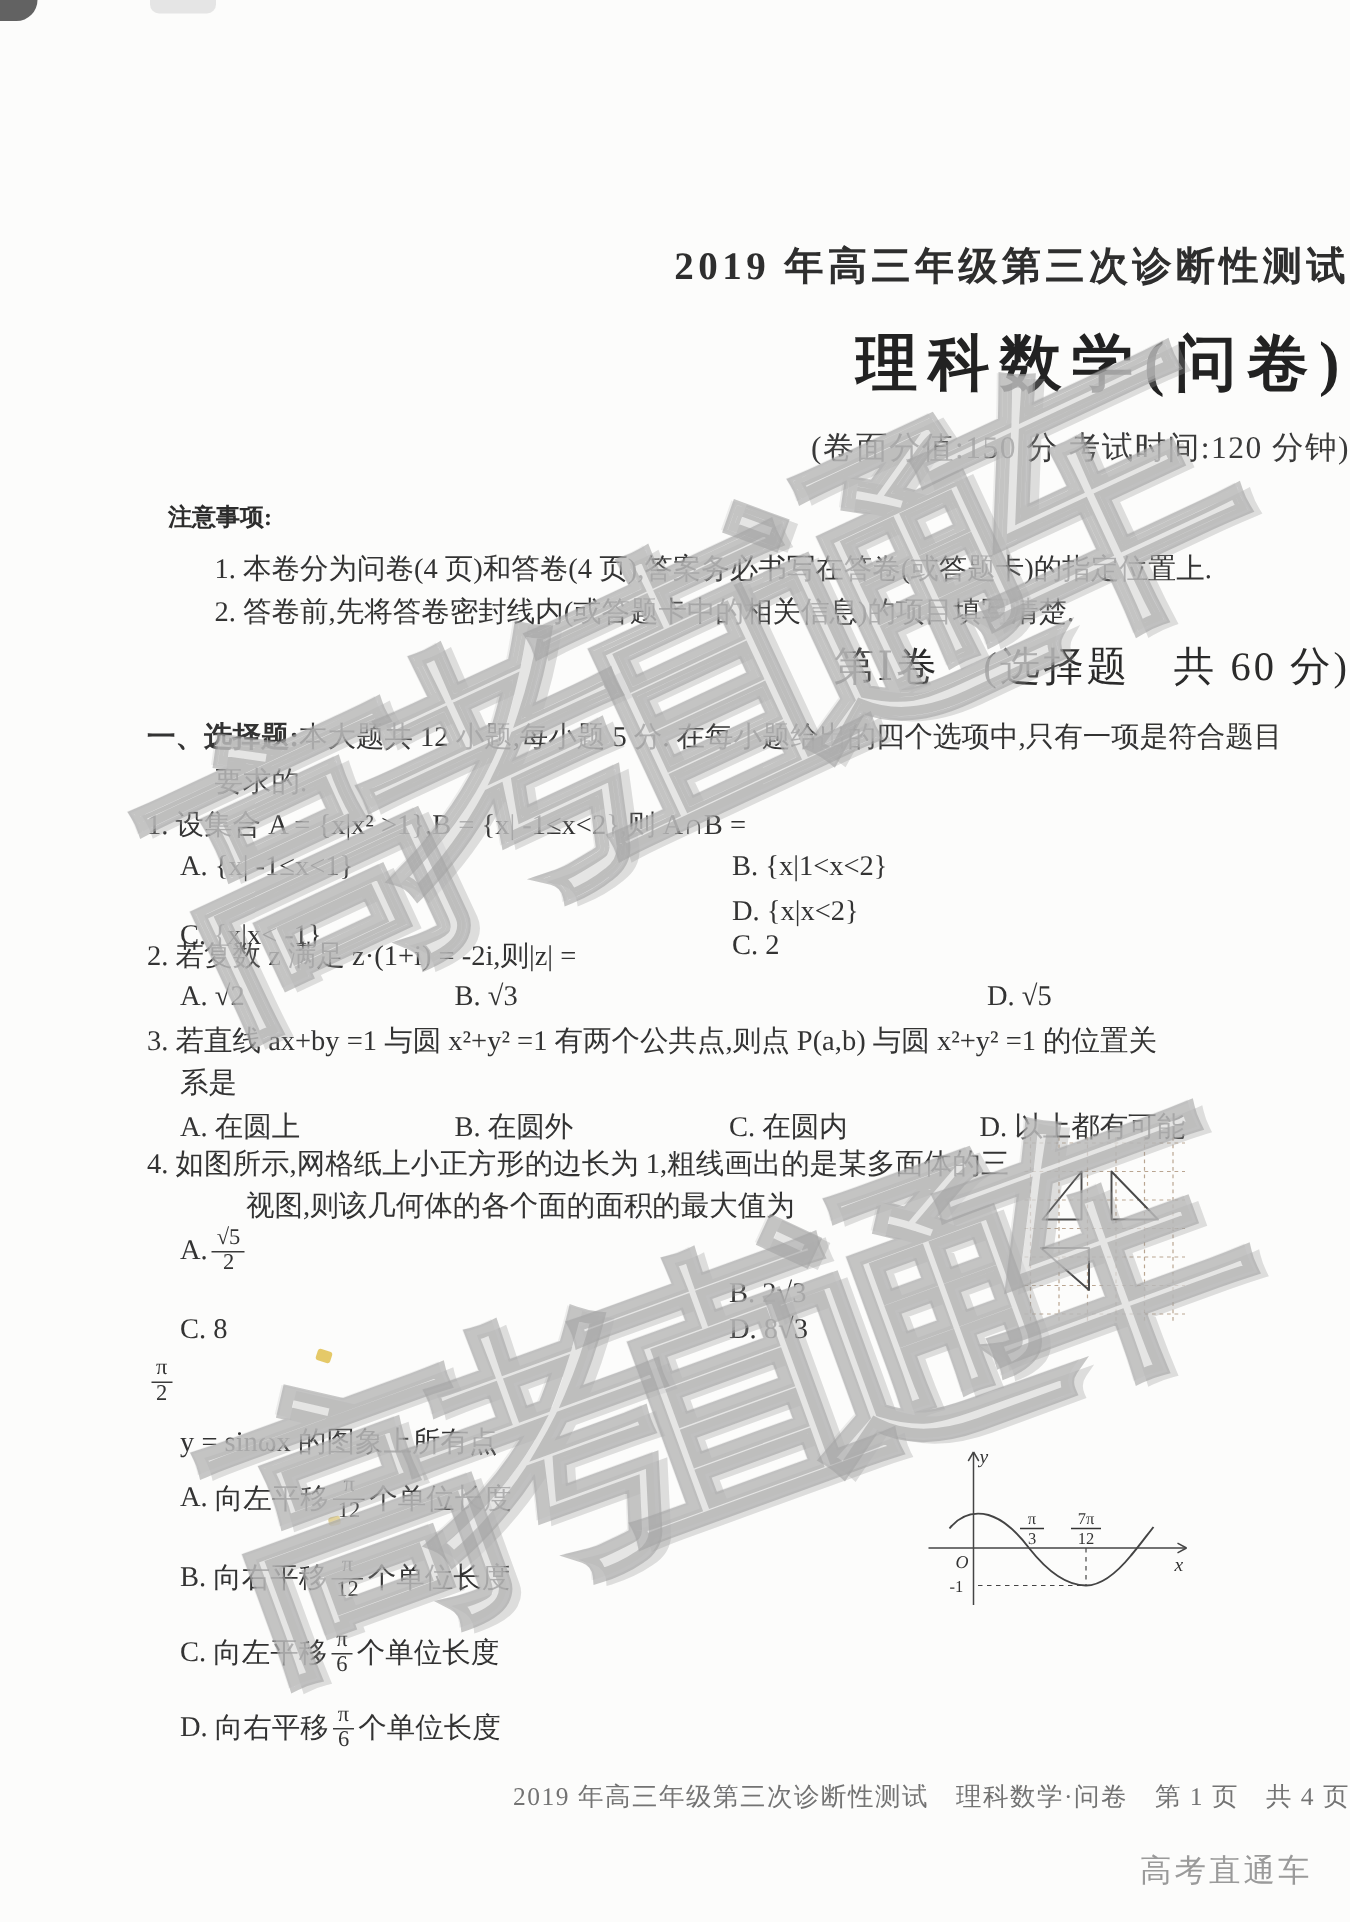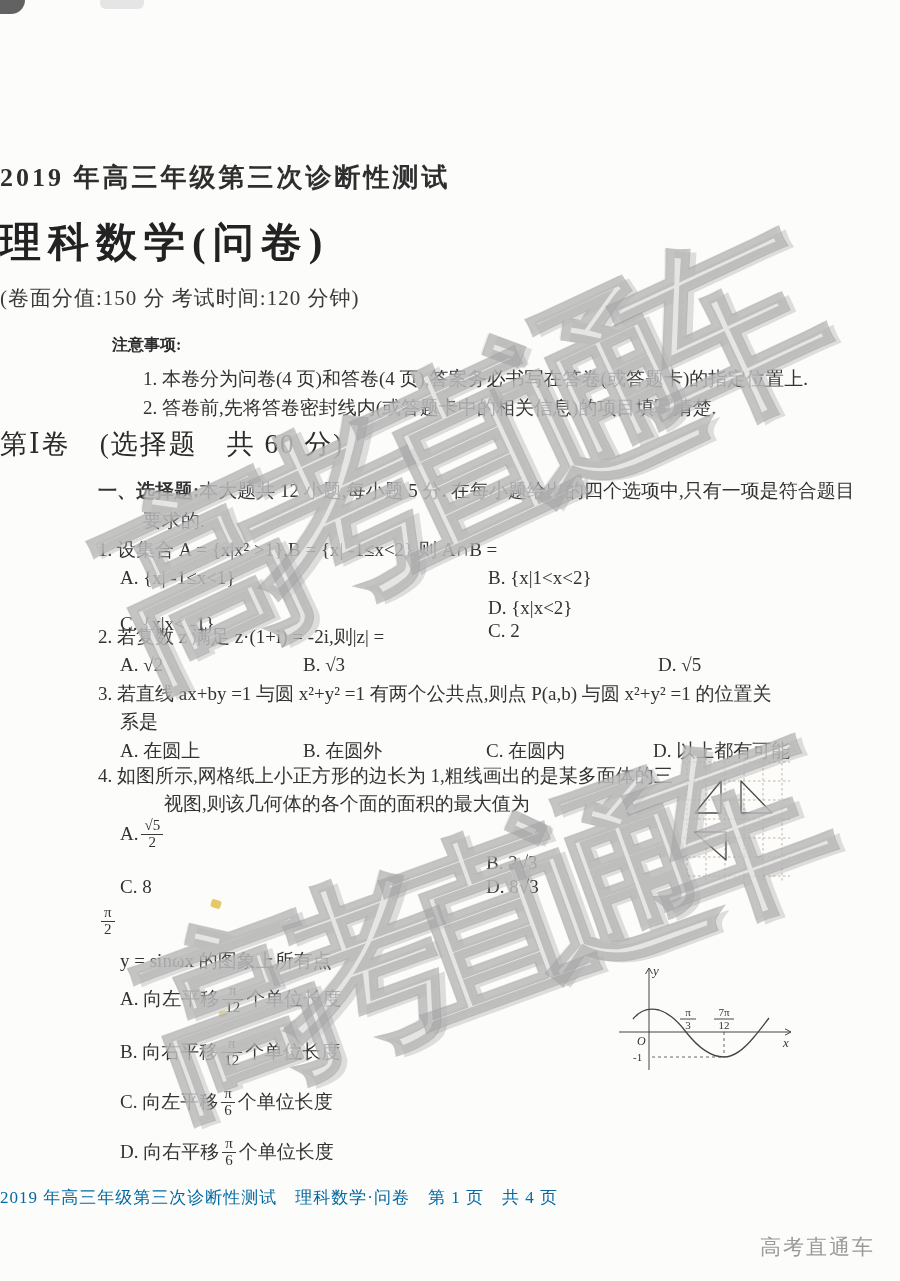--- a/index.html
+++ b/index.html
@@ -3,21 +3,21 @@
 <meta charset="utf-8">
 <style>
   html,body{margin:0;padding:0;}
   body{
     width:900px;height:1281px;position:relative;overflow:hidden;
     background:#fcfcfb;
     font-family:"Liberation Serif","DejaVu Serif",serif;
     color:#333;
   }
   .abs{position:absolute;}
-  .centered{left:0;width:900px;text-align:left;}
+  .centered{left:0;width:900px;text-align:right;}
   .z2{z-index:2;}
 
   
   .title1{top:160px;font-size:26px;font-weight:bold;letter-spacing:3px;color:#2e2e2e;}
   .title2{top:215px;font-size:41px;font-weight:bold;letter-spacing:7px;color:#222;}
   .meta{top:284px;font-size:21px;letter-spacing:1px;color:#3a3a3a;}
 
   
   .notice-h{left:112px;top:335px;font-size:16px;font-weight:bold;color:#2c2c2c;}
   .notice-1{left:143px;top:366px;font-size:19px;color:#333;}
@@ -39,21 +39,21 @@
     position:absolute;z-index:6;pointer-events:none;white-space:nowrap;
     font-family:"Liberation Sans","DejaVu Sans",sans-serif;font-weight:bold;
     color:rgba(255,255,255,0.42);
     -webkit-text-stroke:3px rgba(163,163,163,0.6);
     text-shadow:6px 5px 0 rgba(150,150,150,0.30), -2px -2px 0 rgba(205,205,205,0.35);
   }
   #wm1{left:444px;top:468px;font-size:196px;letter-spacing:-52px;transform:translate(-50%,-50%) rotate(-25deg);}
   #wm2{left:462px;top:935px;font-size:190px;letter-spacing:-58px;transform:translate(-50%,-50%) rotate(-20deg);}
 
   
-  .footer-center{top:1186px;font-size:17px;color:#0369a1;letter-spacing:1px;}
+  .footer-center{top:1186px;font-size:17px;color:#737373;letter-spacing:1px;}
   .footer-brand{right:25px;top:1233px;font-size:21px;color:#9a9a9a;letter-spacing:2px;font-family:"Liberation Sans",sans-serif;}
 
   
   .corner-mark{left:0;top:0;width:25px;height:14px;background:#474747;opacity:.85;border-radius:0 0 14px 0;}
   .edge-smudge{left:100px;top:0;width:44px;height:9px;background:#c9c9c9;opacity:.45;border-radius:0 0 6px 6px;}
   .speck1{left:211px;top:900px;width:10px;height:8px;background:#e0bf4e;opacity:.85;transform:rotate(18deg);border-radius:2px;}
   .speck2{left:219px;top:1011px;width:8px;height:6px;background:#cdb04a;opacity:.55;transform:rotate(-12deg);border-radius:2px;}
 
   svg text{font-family:"Liberation Serif","DejaVu Serif",serif;}
 </style>

